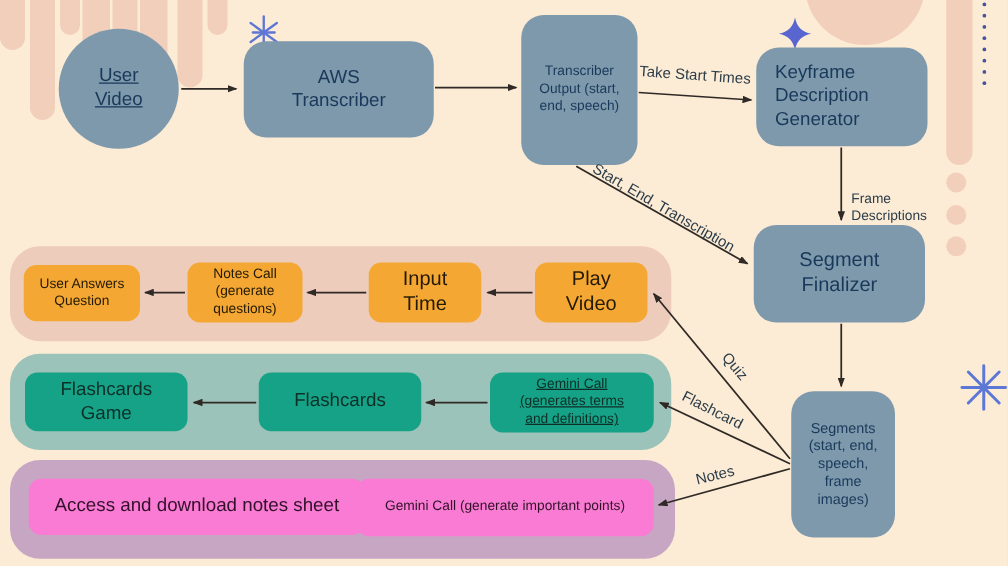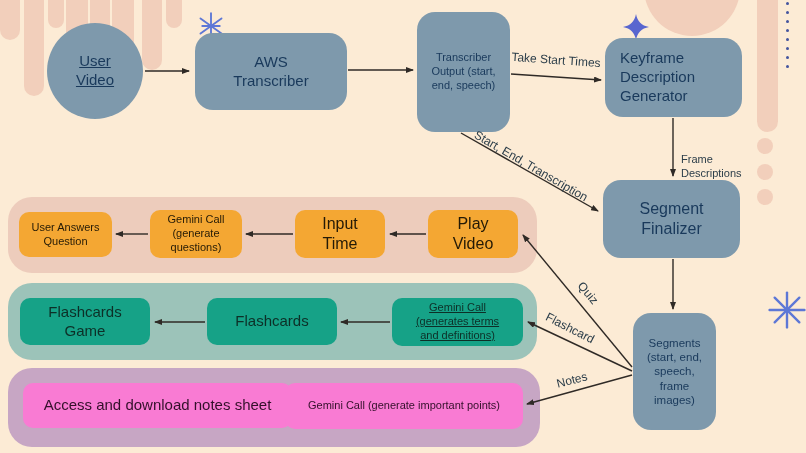--- a/index.html
+++ b/index.html
@@ -113,21 +113,21 @@
   </svg>
 
   <div class="node slate circle" style="left:47px;top:23px;width:96px;height:96px;font-size:15px;padding:0 22px;">User Video</div>
   <div class="node slate" style="left:195px;top:33px;width:152px;height:77px;font-size:15px;padding:0 28px;">AWS Transcriber</div>
   <div class="node slate" style="left:417px;top:12px;width:93px;height:120px;font-size:11px;padding:0 14px;">Transcriber Output (start, end, speech)</div>
   <div class="node slate left-align" style="left:605px;top:38px;width:137px;height:79px;font-size:15px;padding:0 8px 0 15px;">Keyframe Description Generator</div>
   <div class="node slate" style="left:603px;top:180px;width:137px;height:78px;font-size:16px;padding:0 8px;">Segment Finalizer</div>
   <div class="node slate" style="left:633px;top:313px;width:83px;height:117px;font-size:11.5px;padding:16px 14px;">Segments (start, end, speech, frame images)</div>
 
   <div class="node orange" style="left:19px;top:212px;width:93px;height:45px;font-size:11px;padding:0 4px;">User Answers Question</div>
-  <div class="node orange" style="left:150px;top:210px;width:92px;height:48px;font-size:11px;padding:0 6px;">Gemini Call (generate questions)</div>
+  <div class="node orange" style="left:150px;top:210px;width:92px;height:48px;font-size:11px;padding:0 6px;">Notes Call (generate questions)</div>
   <div class="node orange" style="left:295px;top:210px;width:90px;height:48px;font-size:16px;padding:14px 12px;text-align:center;">Input Time</div>
   <div class="node orange" style="left:428px;top:210px;width:90px;height:48px;font-size:16px;padding:0 12px;">Play Video</div>
 
   <div class="node tealbox" style="left:20px;top:298px;width:130px;height:47px;font-size:15px;padding:0 20px;">Flashcards Game</div>
   <div class="node tealbox" style="left:207px;top:298px;width:130px;height:47px;font-size:15px;text-align:right;">Flashcards</div>
   <div class="node tealbox" style="left:392px;top:298px;width:131px;height:48px;font-size:11px;padding:0 14px;text-decoration:underline;">Gemini Call (generates terms and definitions)</div>
 
   <div class="node pinkbox" style="left:23px;top:383px;width:269px;height:45px;font-size:15px;padding:0 10px;">Access and download notes sheet</div>
   <div class="node pinkbox" style="left:285px;top:383px;width:238px;height:46px;font-size:11px;padding:0 10px;">Gemini Call (generate important points)</div>
 

